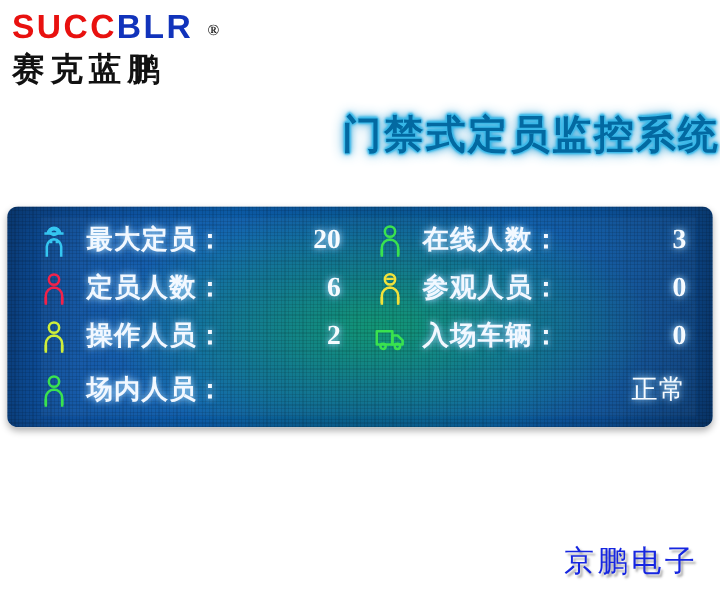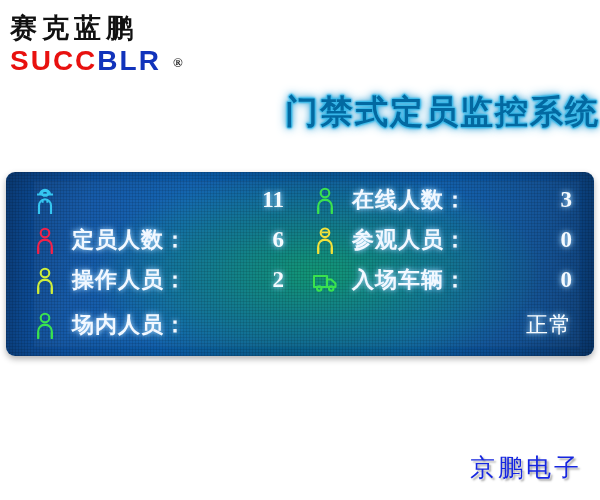--- a/index.html
+++ b/index.html
@@ -189,25 +189,25 @@
     letter-spacing: 3px;
     color: #1626e0;
     text-shadow: 2px 2px 2px rgba(150,150,150,0.85);
     white-space: nowrap;
   }
 </style>
 </head>
 <body>
 
 <div id="brand-logo">
-  <div id="brand-cn">赛克蓝鹏</div>
   <div id="brand-wordmark">
     <span class="seg-red">SUCC</span><span class="seg-blue">BLR</span>
     <span id="brand-reg">®</span>
   </div>
+  <div id="brand-cn">赛克蓝鹏</div>
 </div>
 
 <div id="page-title">门禁式定员监控系统</div>
 
 <div id="led-board">
   <div id="led-board-inner"></div>
   <div id="led-matrix-overlay"></div>
 
   <div id="led-rows">
 
@@ -217,21 +217,22 @@
           <svg viewBox="0 0 26 30">
             <g fill="none" stroke="#35c6f0" stroke-width="2.1" stroke-linejoin="round">
               <path d="M5 9.5 h16"></path>
               <path d="M8 9.5 a5 4.6 0 0 1 10 0"></path>
               <ellipse cx="13" cy="8.4" rx="3.1" ry="2.4"></ellipse>
               <path d="M7 29 v-8.5 a6.6 6.6 0 0 1 6-6.2 h0 a6.6 6.6 0 0 1 6 6.2 V29"></path>
               <path d="M10.6 14.6 v3.2 M15.4 14.6 v3.2"></path>
             </g>
           </svg>
         </span>
-        <span class="led-value">11</span>
+        <span class="led-label">最大定员：</span>
+        <span class="led-value">20</span>
       </div>
       <div class="led-cell right">
         <span class="led-icon">
           <svg viewBox="0 0 26 30">
             <g fill="none" stroke="#3ae24f" stroke-width="2.1" stroke-linejoin="round">
               <circle cx="13" cy="8" r="4.3"></circle>
               <path d="M6.2 29 v-7.8 a6.9 6.9 0 0 1 6.8-6.6 a6.9 6.9 0 0 1 6.8 6.6 V29"></path>
               <path d="M6.2 22.5 v5 M19.8 22.5 v5"></path>
             </g>
           </svg>

